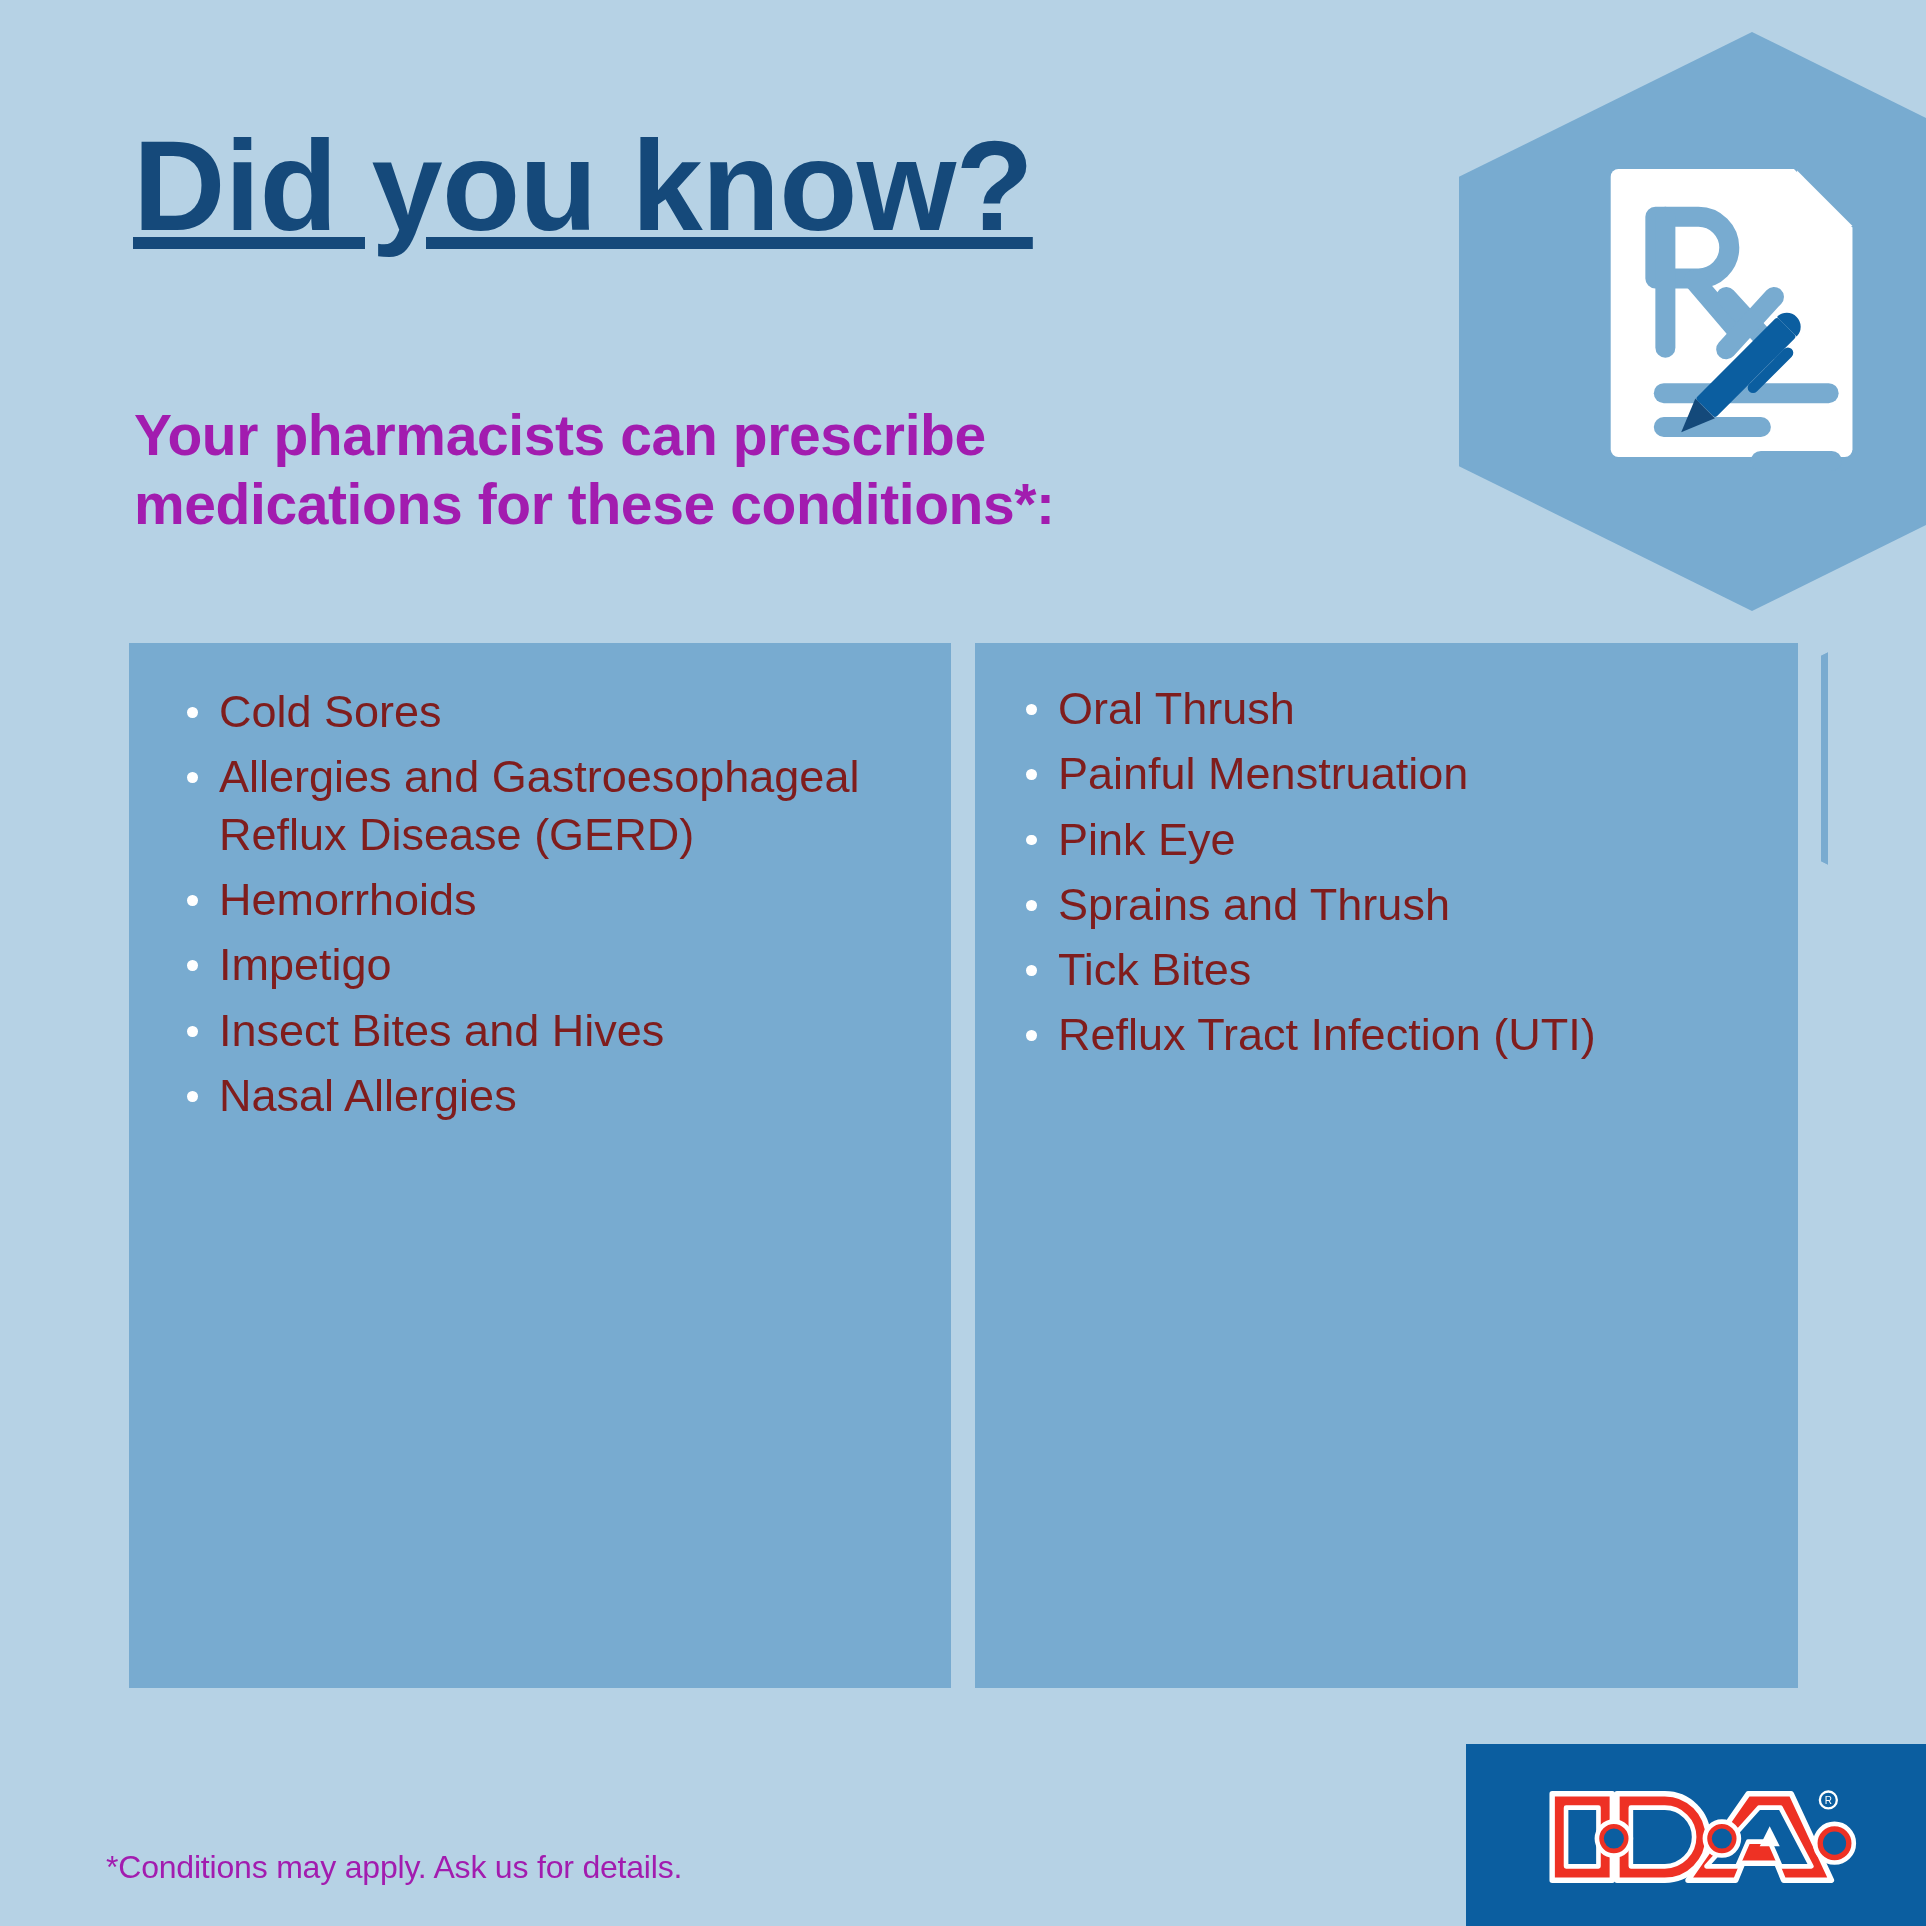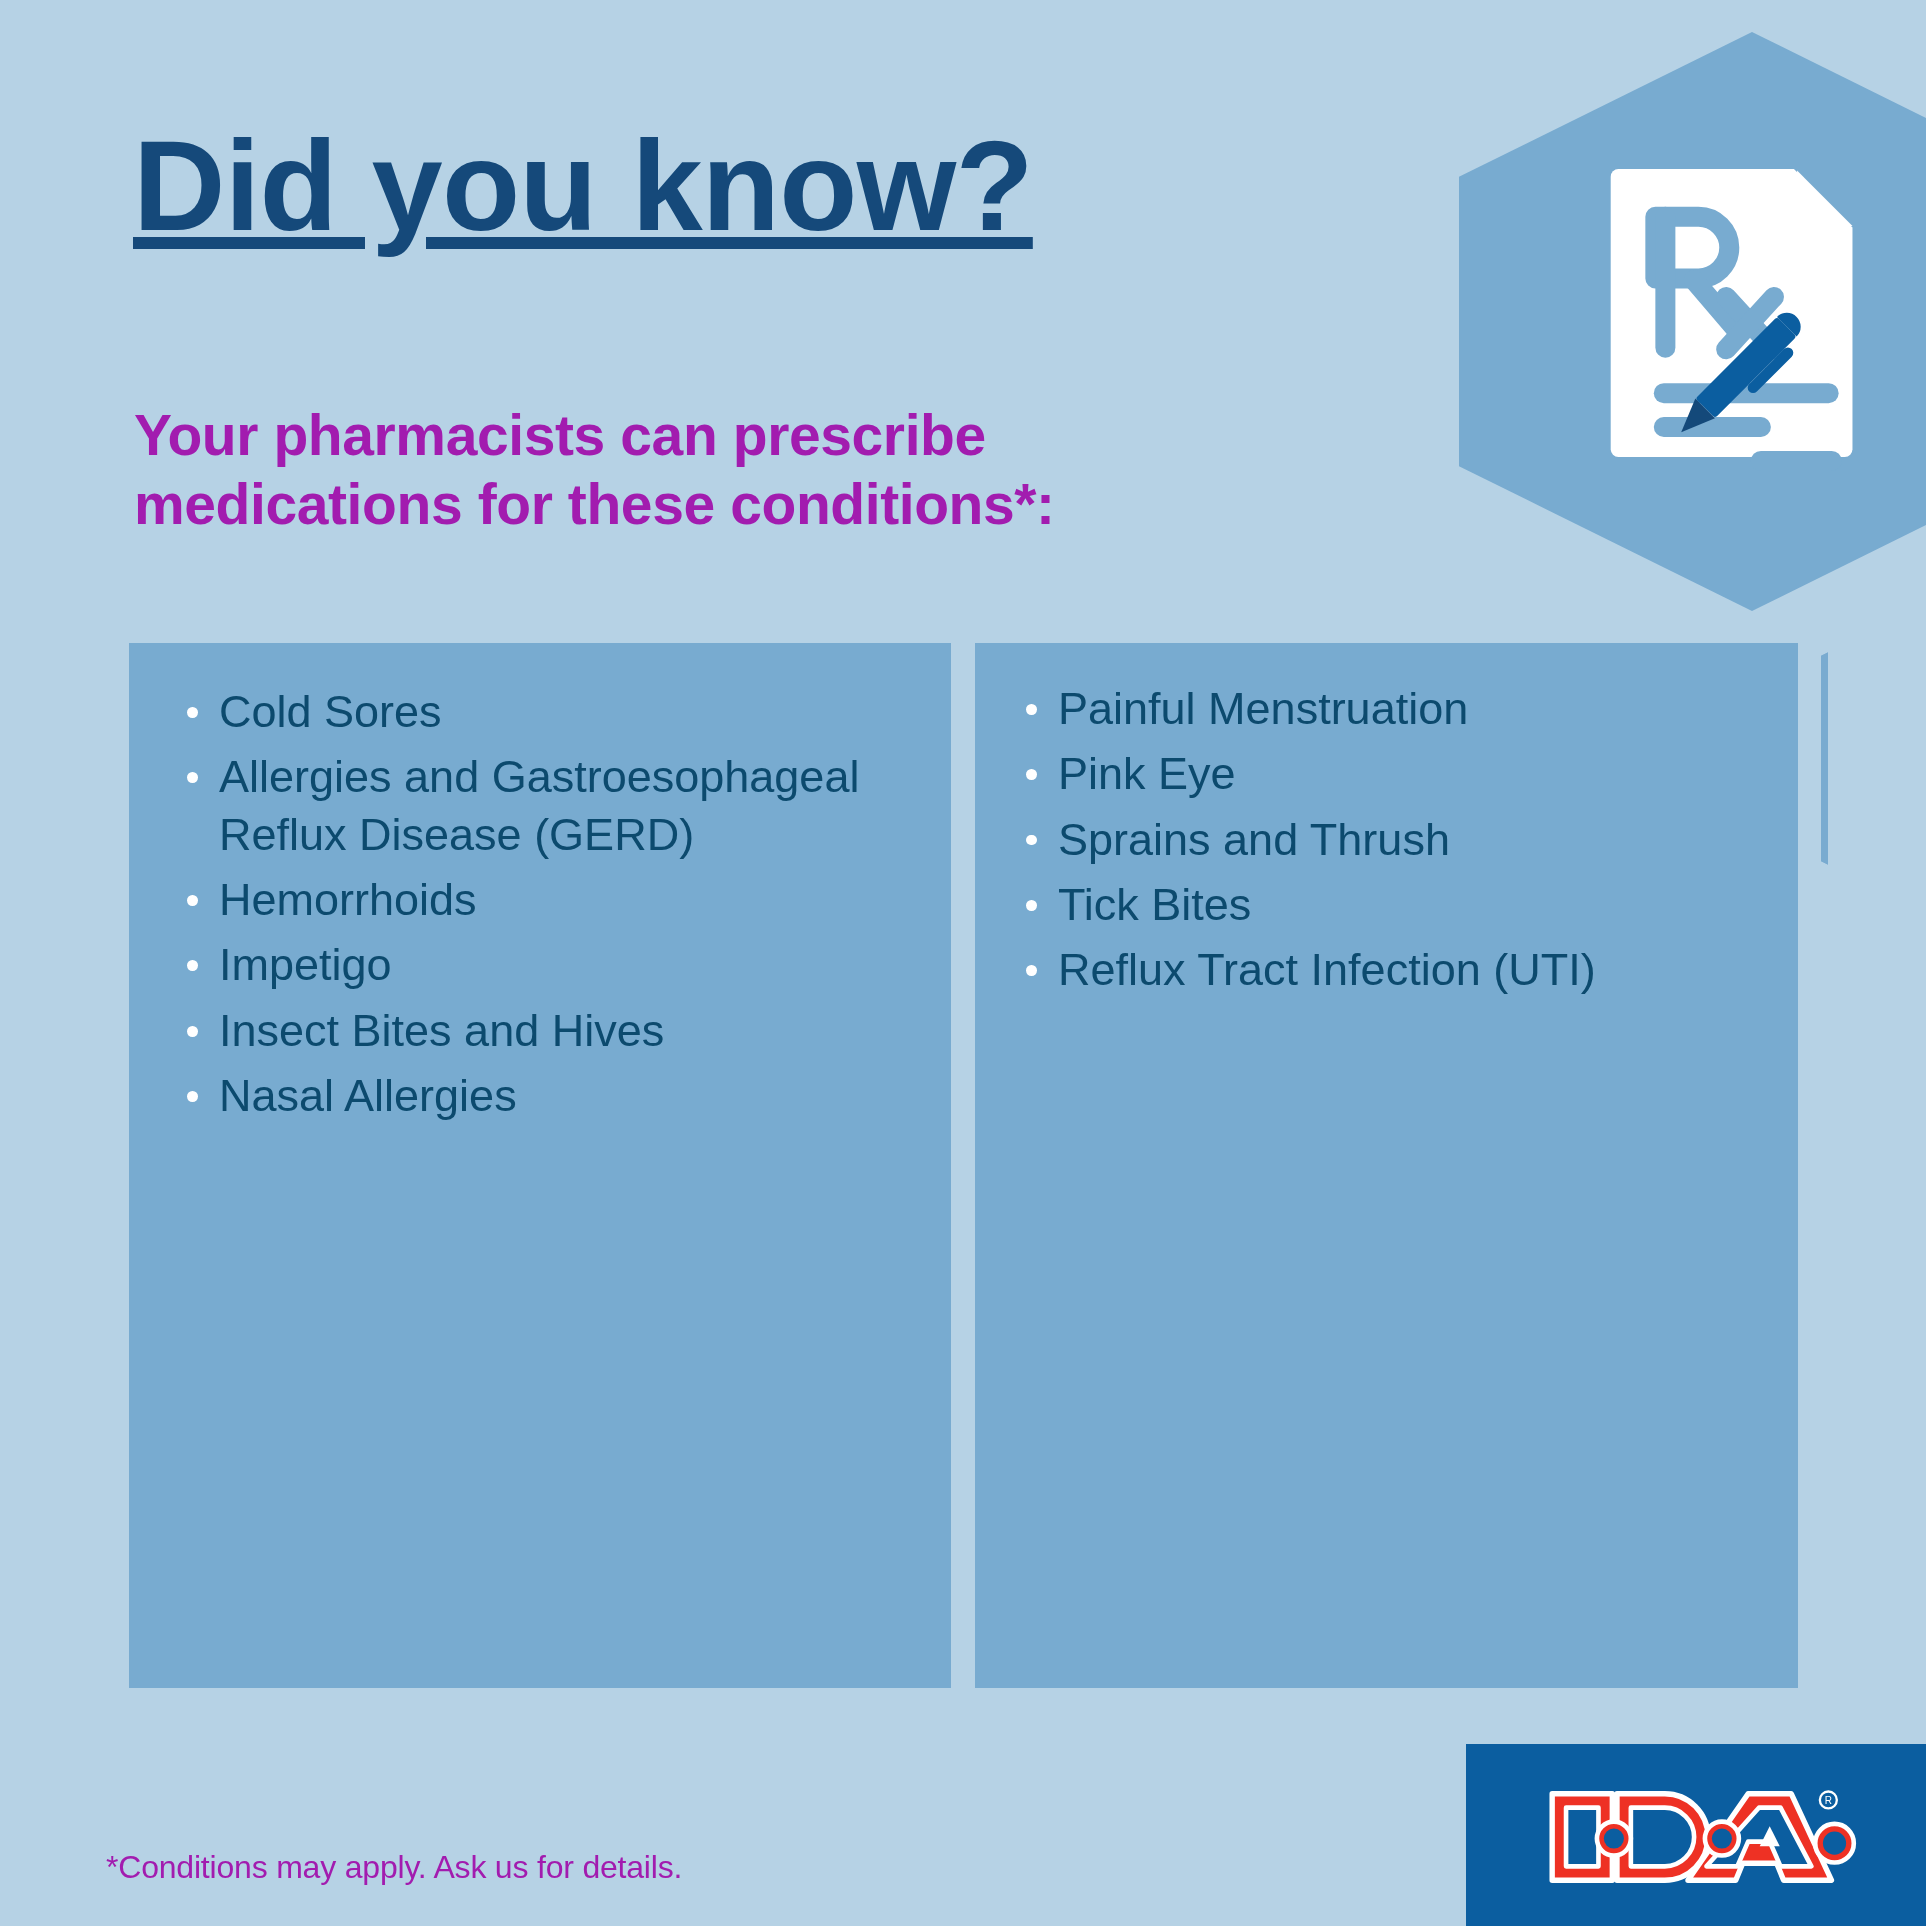--- a/index.html
+++ b/index.html
@@ -91,21 +91,21 @@
     background: #78abd0;
     box-sizing: border-box;
   }
   .panel-left  { left: 129px;  width: 822px; }
   .panel-right { left: 975px; width: 823px; }
 
   .cond-list {
     list-style: none;
     margin: 0;
     padding: 0;
-    color: #0c4a6e;
+    color: #7f1d1d;
     font-size: 45px;
     line-height: 1.28;
   }
   .panel-left .cond-list  { padding: 40px 31px 0 55px; }
   .panel-right .cond-list { padding: 37px 31px 0 48px; }
 
   .cond-list li {
     position: relative;
     padding-left: 35px;
     margin-bottom: 7.7px;
@@ -195,20 +195,21 @@
       <li>Allergies and Gastroesophageal Reflux Disease (GERD)</li>
       <li>Hemorrhoids</li>
       <li>Impetigo</li>
       <li>Insect Bites and Hives</li>
       <li>Nasal Allergies</li>
     </ul>
   </div>
 
   <div class="panel panel-right">
     <ul class="cond-list">
+      <li>Oral Thrush</li>
       <li>Painful Menstruation</li>
       <li>Pink Eye</li>
       <li>Sprains and Thrush</li>
       <li>Tick Bites</li>
       <li>Reflux Tract Infection (UTI)</li>
     </ul>
   </div>
 
   <div class="footnote">*Conditions may apply. Ask us for details.</div>
 

